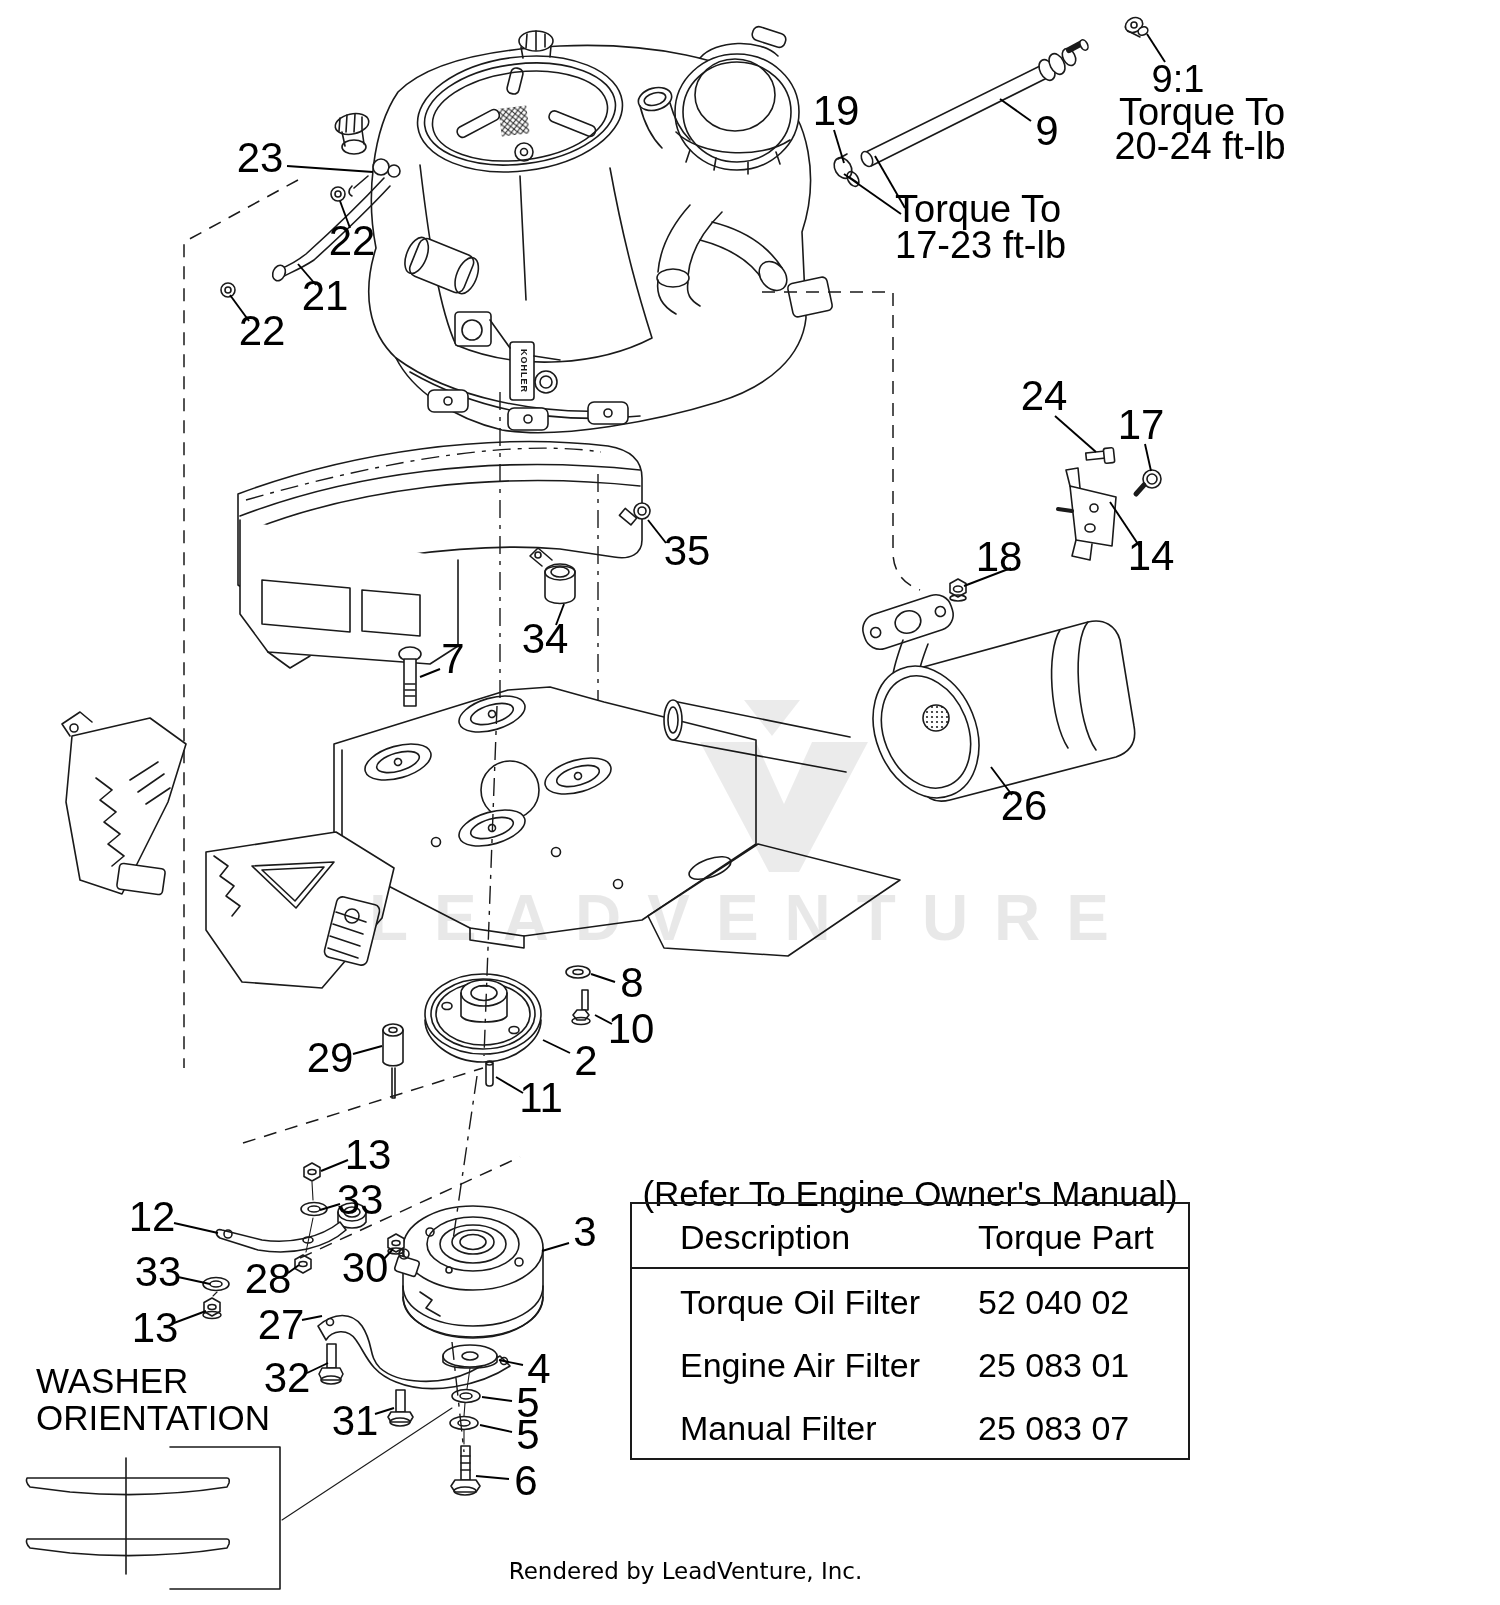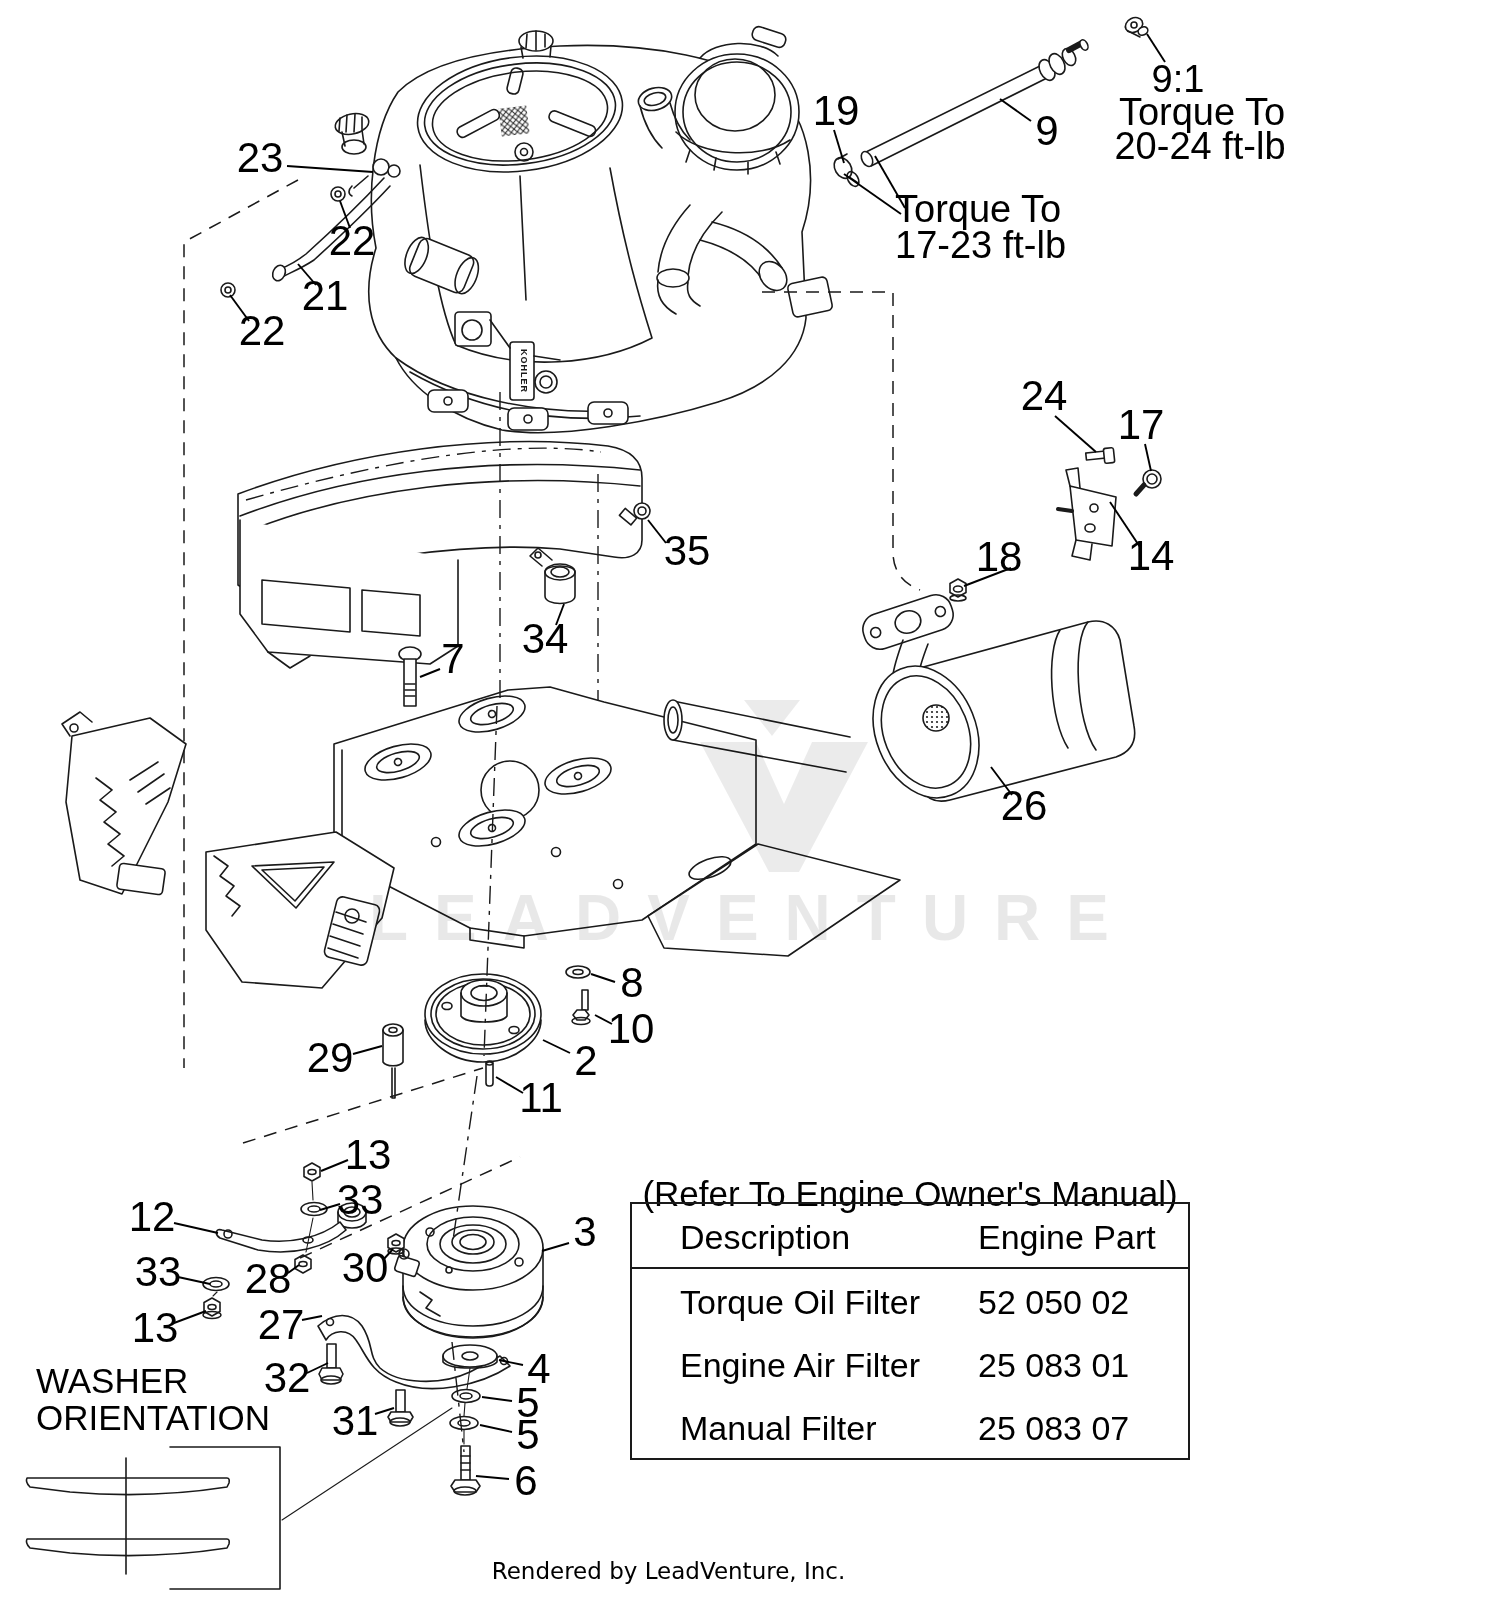--- a/index.html
+++ b/index.html
@@ -19,21 +19,21 @@
   svg .wm-text{font:600 64px "Liberation Sans",sans-serif;fill:rgba(0,0,0,0.09);letter-spacing:26px;text-anchor:middle;}
   .ref-note{position:absolute;left:600px;top:1150px;width:620px;text-align:center;
             font:400 35px "Liberation Sans",sans-serif;margin-top:24px;}
   .ref-table{position:absolute;left:630px;top:1202px;width:556px;border:2px solid #1a1a1a;
              font:400 34px "Liberation Sans",sans-serif;background:transparent;}
   .ref-row{display:grid;grid-template-columns:298px 1fr;padding:14px 0 10px 48px;}
   .ref-head{border-bottom:2px solid #1a1a1a;}
   .washer-label{position:absolute;left:36px;top:1362px;width:240px;text-align:left;
                 font:400 35px/1.07 "Liberation Sans",sans-serif;}
   .footer{position:absolute;left:0;top:1558px;width:1337px;text-align:center;
-          font:400 23px "DejaVu Sans",sans-serif;}
+          font:400 23px "DejaVu Sans",sans-serif;padding-left:17px;}
 </style>
 </head>
 <body>
 
 <div class="page">
 
 <svg class="art" width="1500" height="1605" viewBox="0 0 1500 1605">
   <defs>
     <pattern id="crosshatch" width="6" height="6" patternUnits="userSpaceOnUse">
       <path d="M0,6 L6,0 M0,0 L6,6" stroke="#333" stroke-width="1.1"></path>
@@ -444,25 +444,25 @@
         <text x="528" y="1449" class="callout">5</text>
         <line x1="509" y1="1479" x2="476" y2="1476" class="leader"></line>
         <text x="526" y="1495" class="callout">6</text>
       </g>
 </svg>
 
 <div class="ref-note">(Refer To Engine Owner's Manual)</div>
 <div class="ref-table">
   <div class="ref-row ref-head">
     <span>Description</span>
-    <span>Engine Part</span>
+    <span>Torque Part</span>
   </div>
   <div class="ref-row">
     <span>Torque Oil Filter</span>
-    <span>52 050 02</span>
+    <span>52 040 02</span>
   </div>
   <div class="ref-row">
     <span>Engine Air Filter</span>
     <span>25 083 01</span>
   </div>
   <div class="ref-row">
     <span>Manual Filter</span>
     <span>25 083 07</span>
   </div>
 </div>

